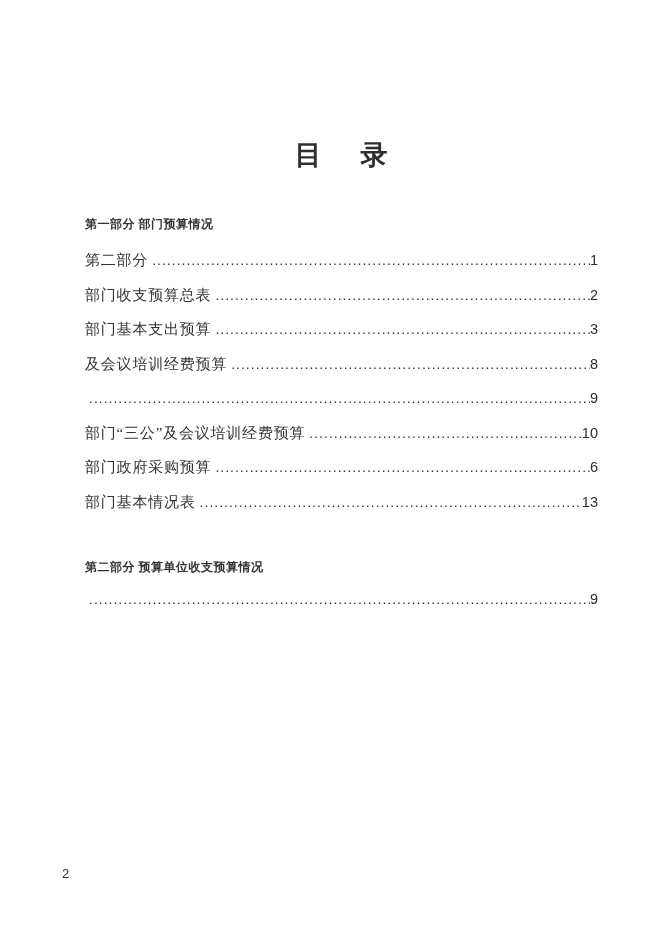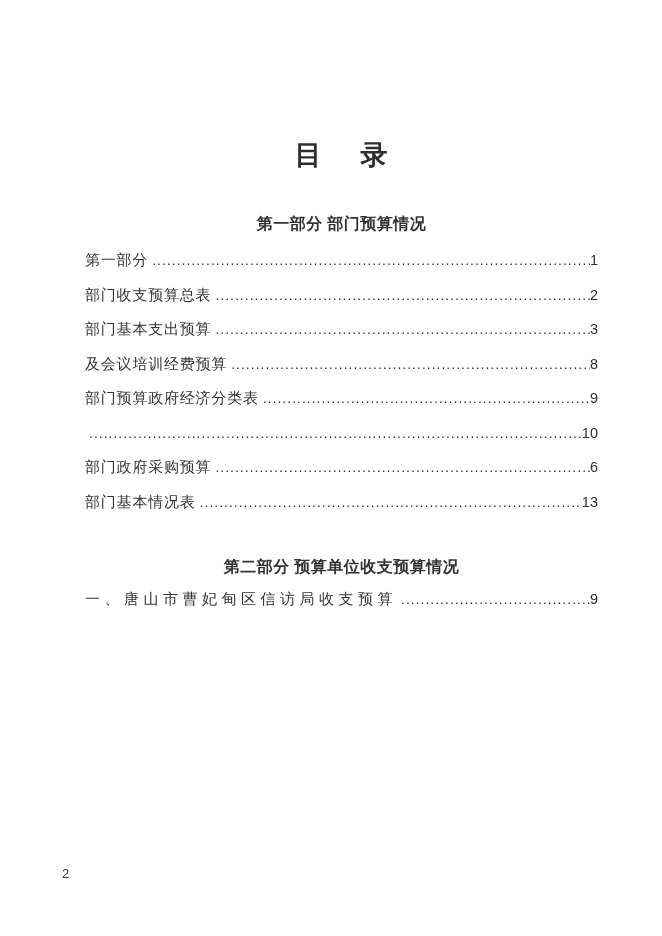--- a/index.html
+++ b/index.html
@@ -26,22 +26,22 @@
     margin-top: 140px;
     text-align: center;
     font-size: 27px;
     line-height: 30px;
     font-weight: bold;
     word-spacing: 30px;
     color: #2e2e2e;
     letter-spacing: 1px;
   }
   .part-heading {
-    text-align: center;
-    font-size: 16px;
+    text-align: left;
+    font-size: 12px;
     line-height: 24px;
     font-weight: 600;
     color: #333333;
     letter-spacing: 0.5px;
   }
   .ph1 { margin-top: 42px; }
   .ph2 { margin-top: 27px; }
   .toc { margin-top: 16px; }
   .toc2 { margin-top: 12px; }
   .toc-row {
@@ -90,65 +90,64 @@
 
 <div class="page">
   <div class="content">
 
     <div class="doc-title">目 录</div>
 
     <div class="part-heading ph1">第一部分 部门预算情况</div>
 
     <div class="toc">
       <div class="toc-row">
-        <span class="toc-label">第一部分</span>
+        <span class="toc-label">第二部分</span>
         <span class="dots">........................................................................................................................................................................................................</span>
         <span class="toc-num">1</span>
       </div>
       <div class="toc-row">
         <span class="toc-label">部门收支预算总表</span>
         <span class="dots">........................................................................................................................................................................................................</span>
         <span class="toc-num">2</span>
       </div>
       <div class="toc-row">
         <span class="toc-label">部门基本支出预算</span>
         <span class="dots">........................................................................................................................................................................................................</span>
         <span class="toc-num">3</span>
       </div>
       <div class="toc-row">
         <span class="toc-label">及会议培训经费预算</span>
         <span class="dots">........................................................................................................................................................................................................</span>
         <span class="toc-num">8</span>
       </div>
       <div class="toc-row">
-        <span class="toc-label">部门预算政府经济分类表</span>
         <span class="dots">........................................................................................................................................................................................................</span>
         <span class="toc-num">9</span>
       </div>
       <div class="toc-row">
+        <span class="toc-label">部门“三公”及会议培训经费预算</span>
         <span class="dots">........................................................................................................................................................................................................</span>
         <span class="toc-num">10</span>
       </div>
       <div class="toc-row">
         <span class="toc-label">部门政府采购预算</span>
         <span class="dots">........................................................................................................................................................................................................</span>
         <span class="toc-num">6</span>
       </div>
       <div class="toc-row">
         <span class="toc-label">部门基本情况表</span>
         <span class="dots">........................................................................................................................................................................................................</span>
         <span class="toc-num">13</span>
       </div>
     </div>
 
     <div class="part-heading ph2">第二部分 预算单位收支预算情况</div>
 
     <div class="toc toc2">
       <div class="toc-row">
-        <span class="toc-label spaced">一、唐山市曹妃甸区信访局收支预算</span>
         <span class="dots">........................................................................................................................................................................................................</span>
         <span class="toc-num">9</span>
       </div>
     </div>
 
   </div>
 
   <div class="footer-num">2</div>
 </div>
 

